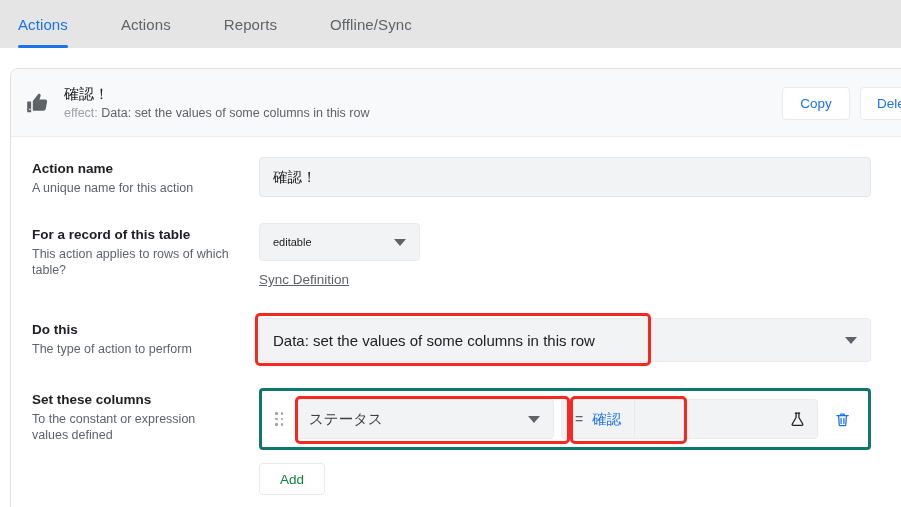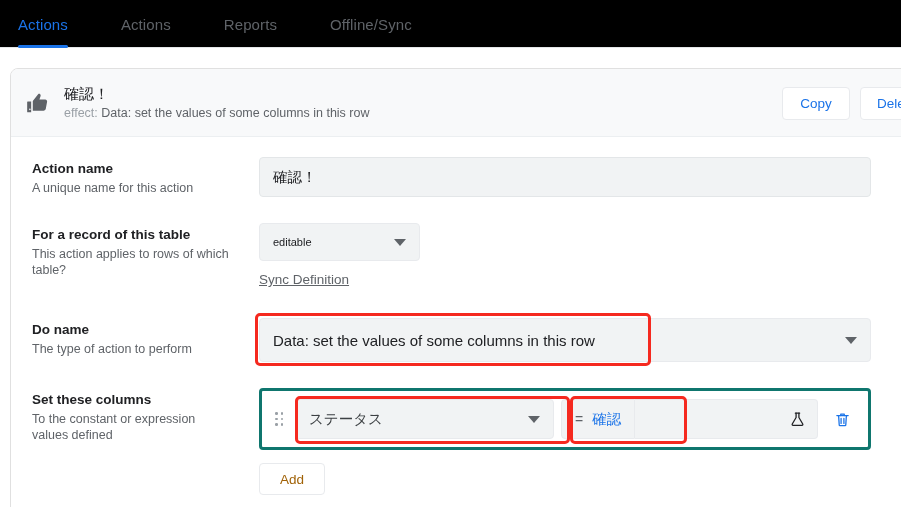--- a/index.html
+++ b/index.html
@@ -15,21 +15,21 @@
     color: #3c4043;
     -webkit-font-smoothing: antialiased;
   }
 
   
   .tabbar {
     position: absolute;
     left: 0; top: 0;
     width: 901px;
     height: 48px;
-    background: #000000;
+    background: #e5e5e5;
     border-bottom: 1px solid #e4e6e8;
     box-sizing: border-box;
   }
   .tabs {
     display: flex;
     align-items: flex-start;
     height: 100%;
     padding-left: 18px;
   }
   .tab {
@@ -318,21 +318,21 @@
     cursor: pointer;
   }
 
   .add-btn {
     margin-top: 13px;
     width: 66px;
     height: 32px;
     background: #ffffff;
     border: 1px solid #e8eaed;
     border-radius: 4px;
-    color: #a16207;
+    color: #15803d;
     font-size: 13.5px;
     font-family: inherit;
     cursor: pointer;
     display: flex;
     align-items: center;
     justify-content: center;
     box-sizing: border-box;
   }
 </style>
 </head>
@@ -402,21 +402,21 @@
         <div class="select select-table">
           <span class="sel-value">editable</span>
           <span class="caret"></span>
         </div>
         <a class="link-viewdef">Sync Definition</a>
       </div>
     </div>
 
     <div class="row row-dothis">
       <div class="row-label">
-        <div class="lbl-title">Do name</div>
+        <div class="lbl-title">Do this</div>
         <div class="lbl-desc">The type of action to perform</div>
       </div>
       <div class="row-control">
         <div class="select select-dothis">
           <span class="sel-value">Data: set the values of some columns in this row</span>
           <span class="caret"></span>
         </div>
         <div class="hl-box hl-dothis"></div>
       </div>
     </div>

